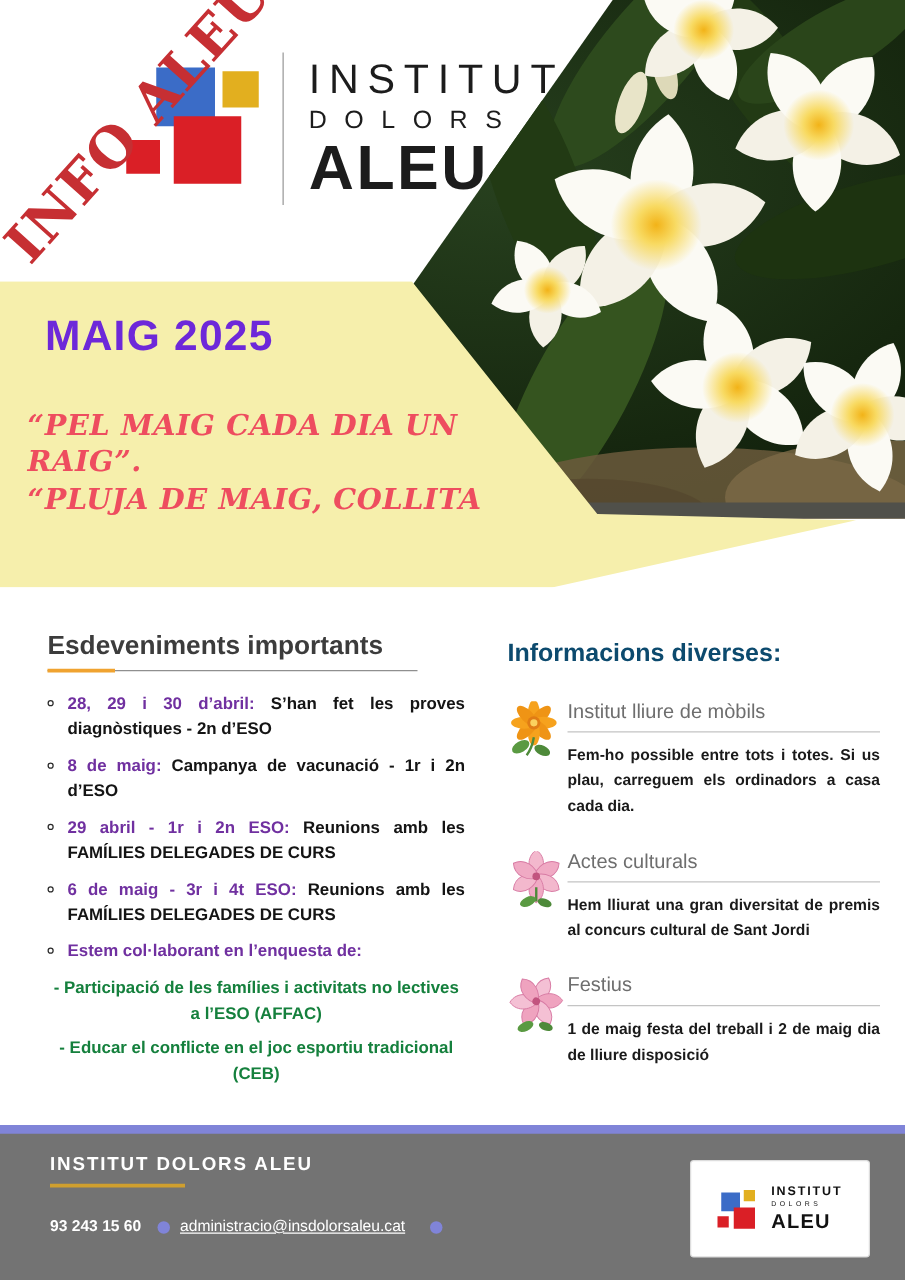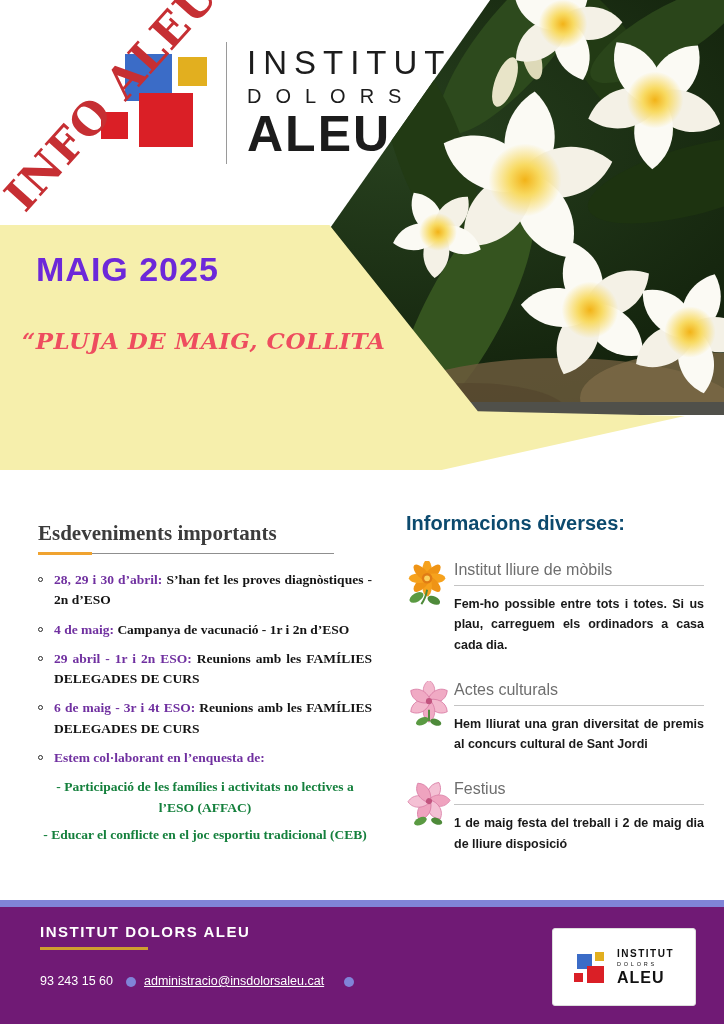--- a/index.html
+++ b/index.html
@@ -53,21 +53,21 @@
     position: absolute; left: 36px; top: 250px; z-index: 3;
     font-size: 34px; font-weight: 800; letter-spacing: 1px; color: #6d28d9;
   }
   .quote {
     position: absolute; left: 22px; top: 326px; width: 430px; z-index: 3;
     font-family: "DejaVu Serif", serif; font-style: italic; font-weight: 700;
     font-size: 23px; line-height: 1.28; letter-spacing: 0.5px; color: #ee4d5f;
   }
 
   
-  .events { position: absolute; left: 38px; top: 521px; width: 334px; z-index: 3; font-family: Liberation Serif, serif; }
+  .events { position: absolute; left: 38px; top: 505px; width: 334px; z-index: 3; }
   .events h2 { font-size: 21px; font-weight: 700; color: #3c3c3c; margin-bottom: 4px; }
   .rule { position: relative; width: 296px; height: 4px; border-bottom: 1px solid #8f8f8f; }
   .rule-accent { position: absolute; left: 0; bottom: -2px; width: 54px; height: 3px; background: #f0a330; }
   .events ul { list-style: none; margin-top: 16px; }
   .events li { display: flex; gap: 11px; margin-bottom: 9px; }
   .bullet { flex: 0 0 auto; width: 5px; height: 5px; border: 1.5px solid #2a2a2a; border-radius: 50%; margin-top: 7px; }
   .events li p { text-align: justify; font-size: 13.5px; font-weight: 700; line-height: 1.5; color: #141414; }
   .lead { color: #7030a0; }
   .sub { text-align: center; font-weight: 700; font-size: 13.5px; line-height: 1.55; color: #15803d; margin-top: 6px; }
 
@@ -77,25 +77,25 @@
   .info-item { display: flex; gap: 2px; margin-top: 26px; align-items: flex-start; }
   .flower-icon { flex: 0 0 auto; width: 46px; height: 46px; }
   .flower-icon svg { width: 100%; height: 100%; display: block; }
   .info-body { flex: 1; }
   .info-body h3 { font-size: 16px; font-weight: 400; color: #6e6e6e; padding-bottom: 6px; border-bottom: 1px solid #c4c4c4; }
   .info-body p { font-size: 12.5px; font-weight: 700; text-align: justify; line-height: 1.62; color: #1a1a1a; margin-top: 8px; }
 
   
   .footer {
     position: absolute; left: 0; top: 900px; width: 724px; height: 124px;
-    background: #701a75; border-top: 7px solid #8084d8; z-index: 3; color: #fff;
+    background: #737373; border-top: 7px solid #8084d8; z-index: 3; color: #fff;
   }
   .f-title { position: absolute; left: 40px; top: 16px; font-size: 15px; font-weight: 700; letter-spacing: 1.5px; }
   .f-underline { position: absolute; left: 40px; top: 40px; width: 108px; height: 2.5px; background: #cf9f2f; }
-  .f-phone { position: absolute; left: 40px; top: 67px; font-size: 12.5px; font-weight: 400; }
+  .f-phone { position: absolute; left: 40px; top: 67px; font-size: 12.5px; font-weight: 700; }
   .f-dot { position: absolute; width: 10px; height: 10px; border-radius: 50%; background: #8084d8; }
   .f-dot1 { left: 126px; top: 70px; }
   .f-dot2 { left: 344px; top: 70px; }
   .f-email { position: absolute; left: 144px; top: 67px; font-size: 12.5px; color: #fff; text-decoration: underline; cursor: pointer; }
   .f-address { position: absolute; left: 362px; top: 60px; font-size: 12.5px; line-height: 1.55; }
   .f-card {
     position: absolute; right: 28px; top: 21px; width: 144px; height: 78px;
     background: #fff; border-radius: 3px; border: 1px solid #ddd;
     display: flex; align-items: center; justify-content: center; gap: 9px; color: #111;
   }
@@ -175,36 +175,37 @@
     <div class="logo-divider"></div>
     <div class="logo-text">
       <div class="lt1">INSTITUT</div>
       <div class="lt2">DOLORS</div>
       <div class="lt3">ALEU</div>
     </div>
   </div>
 
   <div class="maig">MAIG 2025</div>
   <div class="quote">
+    <div>“PEL MAIG CADA DIA UN RAIG”.</div>
     <div>“PLUJA DE MAIG, COLLITA</div>
   </div>
 
   <div class="events">
     <h2>Esdeveniments importants</h2>
     <div class="rule">
       <span class="rule-accent"></span>
     </div>
     <ul>
       <li>
         <span class="bullet"></span>
         <p><strong class="lead">28, 29 i 30 d’abril:</strong><span> S’han fet les proves diagnòstiques - 2n d’ESO</span></p>
       </li>
       <li>
         <span class="bullet"></span>
-        <p><strong class="lead">4 de maig:</strong><span> Campanya de vacunació - 1r i 2n d’ESO</span></p>
+        <p><strong class="lead">8 de maig:</strong><span> Campanya de vacunació - 1r i 2n d’ESO</span></p>
       </li>
       <li>
         <span class="bullet"></span>
         <p><strong class="lead">29 abril - 1r i 2n ESO:</strong><span> Reunions amb les FAMÍLIES DELEGADES DE CURS</span></p>
       </li>
       <li>
         <span class="bullet"></span>
         <p><strong class="lead">6 de maig - 3r i 4t ESO:</strong><span> Reunions amb les FAMÍLIES DELEGADES DE CURS</span></p>
       </li>
       <li>

